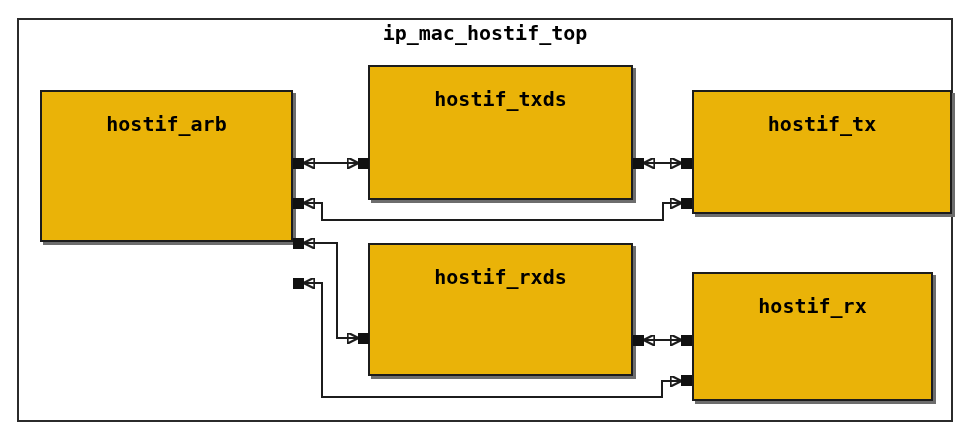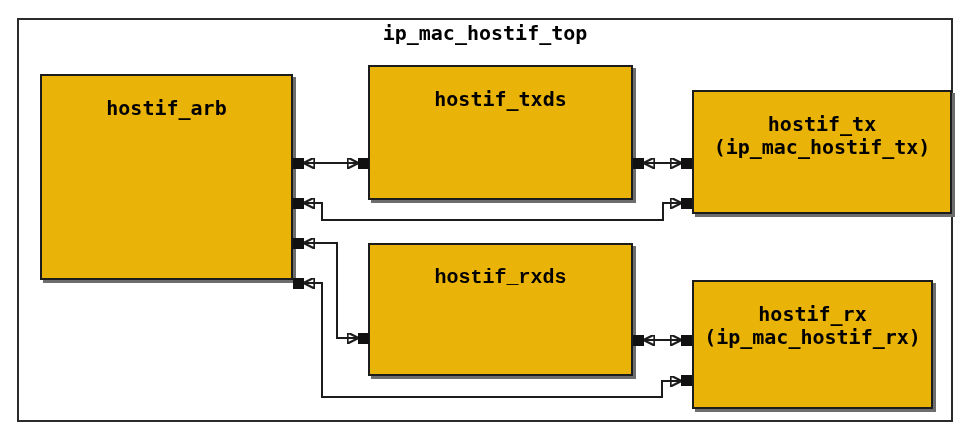--- a/index.html
+++ b/index.html
@@ -61,40 +61,38 @@
 </style>
 </head>
 <body>
 
 <div class="stage">
 
   <div class="outer">
     <div class="outer-title">ip_mac_hostif_top</div>
   </div>
 
-  <div class="module" style="left:40px;top:74px;width:253px;height:206px;">
+  <div class="module" style="left:40px;top:90px;width:253px;height:152px;">
     <div class="mod-name">hostif_arb</div>
   </div>
 
   <div class="module" style="left:368px;top:65px;width:265px;height:135px;">
     <div class="mod-name">hostif_txds</div>
   </div>
 
   <div class="module" style="left:692px;top:90px;width:260px;height:124px;">
     <div class="mod-name">hostif_tx</div>
-    <div class="mod-inst">(ip_mac_hostif_tx)</div>
   </div>
 
-  <div class="module" style="left:368px;top:243px;width:265px;height:133px;font-family:Liberation Mono, monospace;">
+  <div class="module" style="left:368px;top:243px;width:265px;height:133px;">
     <div class="mod-name">hostif_rxds</div>
   </div>
 
-  <div class="module" style="left:692px;top:280px;width:241px;height:129px;">
+  <div class="module" style="left:692px;top:272px;width:241px;height:129px;">
     <div class="mod-name">hostif_rx</div>
-    <div class="mod-inst">(ip_mac_hostif_rx)</div>
   </div>
 
   <svg class="wires" viewBox="0 0 972 440" xmlns="http://www.w3.org/2000/svg">
     <defs>
       <marker id="arrow" viewBox="0 0 10 10" refX="9.5" refY="5" markerWidth="12" markerHeight="11" markerUnits="userSpaceOnUse" orient="auto-start-reverse">
         <path d="M0 0 L10 5 L0 10 Z" fill="#1c1c1c" stroke="none"></path>
       </marker>
     </defs>
 
     <g>

